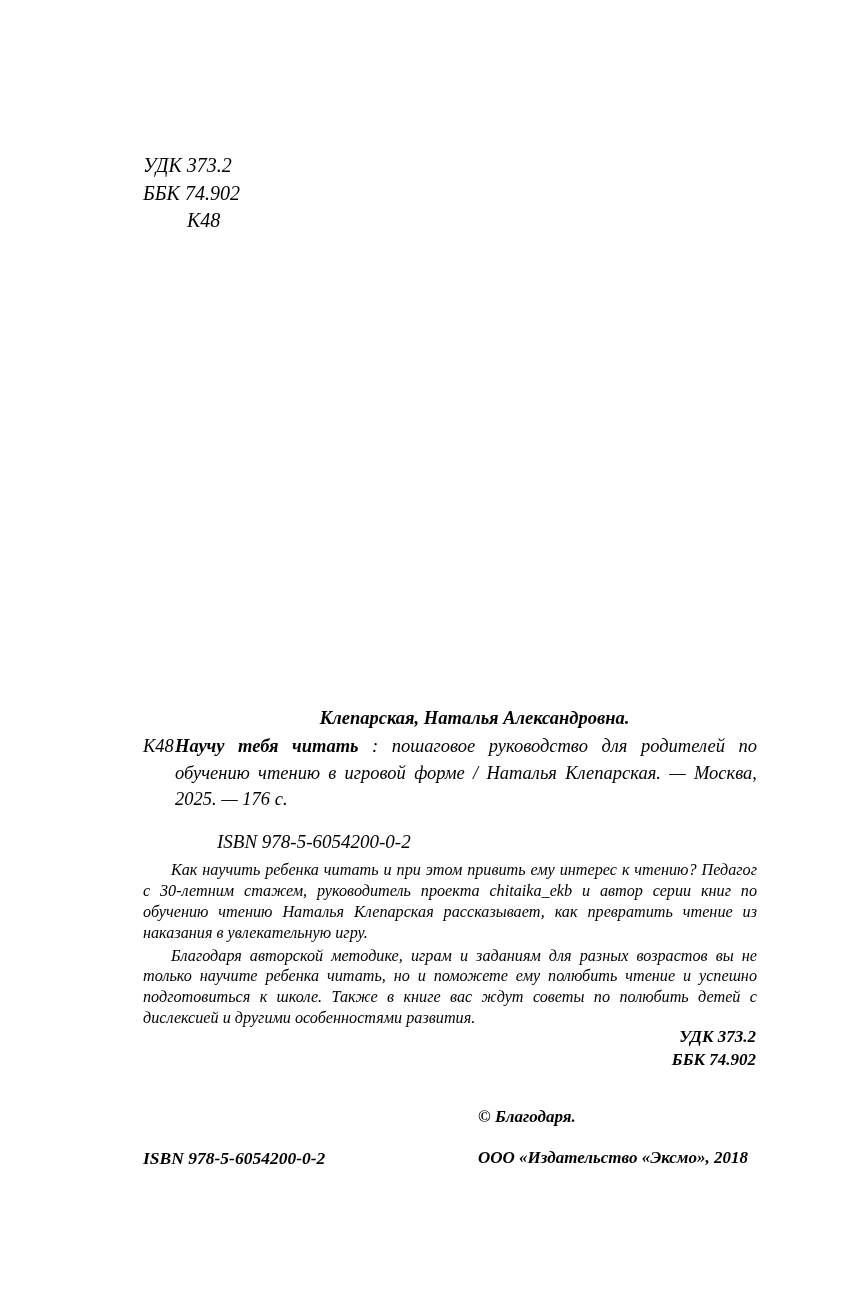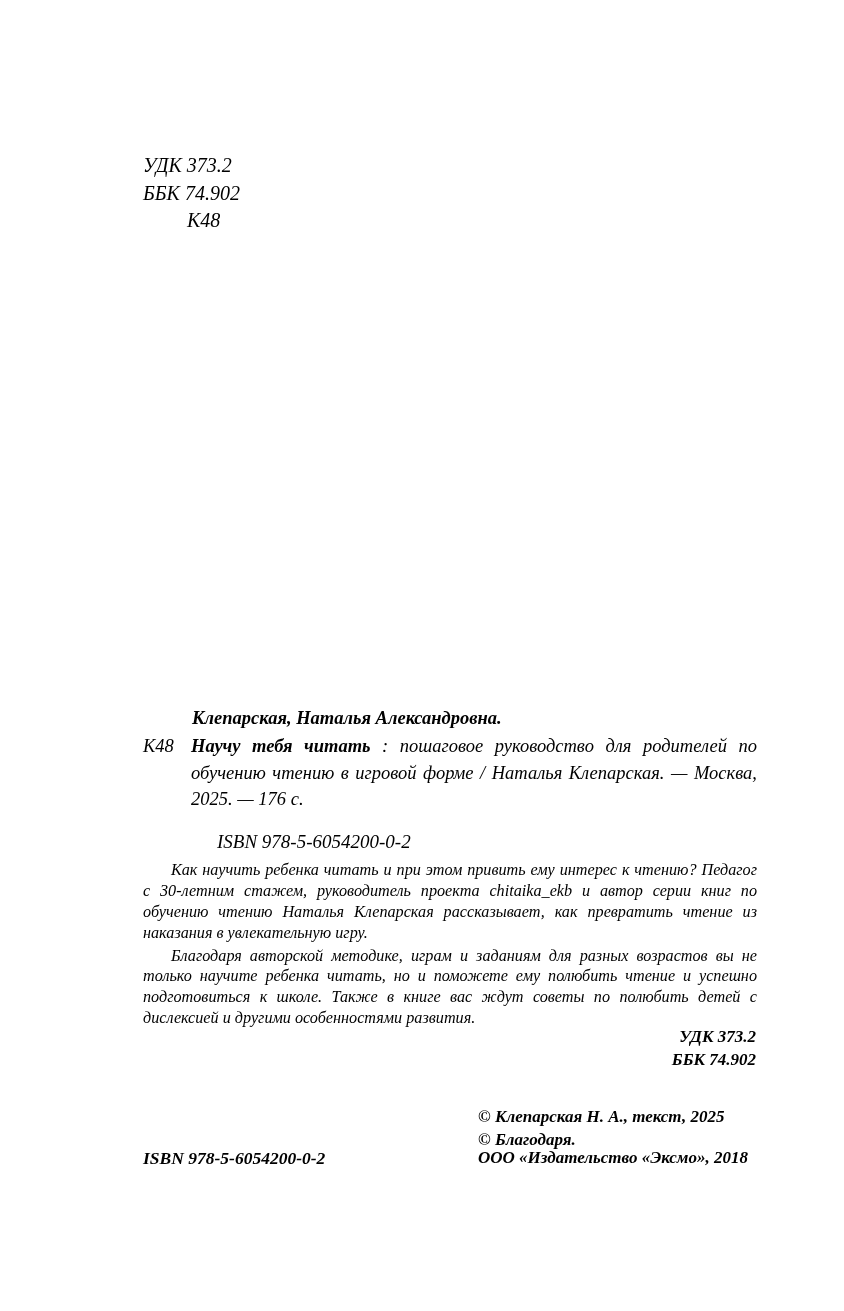--- a/index.html
+++ b/index.html
@@ -43,35 +43,36 @@
     position: absolute;
     left: 143px;
     top: 705px;
     width: 614px;
   }
   .record-author {
     font-size: 18.5px;
     font-weight: bold;
     margin-left: 49px;
     line-height: 1.42;
+    text-align: center;
   }
   .record-body {
     position: relative;
     font-size: 18.5px;
     line-height: 1.42;
     margin-top: 2px;
   }
   .record-code {
     position: absolute;
     left: 0;
     top: 0;
     font-size: 18.5px;
   }
   .record-text {
-    margin-left: 48px;
+    margin-left: 32px;
     text-align: justify;
     text-align-last: left;
   }
   .record-text b {
     font-weight: bold;
   }
 
   .isbn-main {
     margin-top: 19px;
     margin-left: 74px;
@@ -156,20 +157,19 @@
     <p>Как научить ребенка читать и при этом привить ему интерес к чтению? Педагог с 30-летним стажем, руководитель проекта chitaika_ekb и автор серии книг по обучению чтению Наталья Клепарская рассказывает, как превратить чтение из наказания в увлекательную игру.</p>
     <p>Благодаря авторской методике, играм и заданиям для разных возрастов вы не только научите ребенка читать, но и поможете ему полюбить чтение и успешно подготовиться к школе. Также в книге вас ждут советы по полюбить детей с дислексией и другими особенностями развития.</p>
   </div>
 
   <div class="udk-repeat">
     <div>УДК 373.2</div>
     <div>ББК 74.902</div>
   </div>
 
   <div class="copyright">
-    <div>© Клепарская Н. А., текст, 2025</div>
     <div>© Благодаря.</div>
   </div>
 
   <div class="isbn-bottom">ISBN 978-5-6054200-0-2</div>
   <div class="publisher">ООО «Издательство «Эксмо», 2018</div>
 
 </div>
 
 </body></html>

